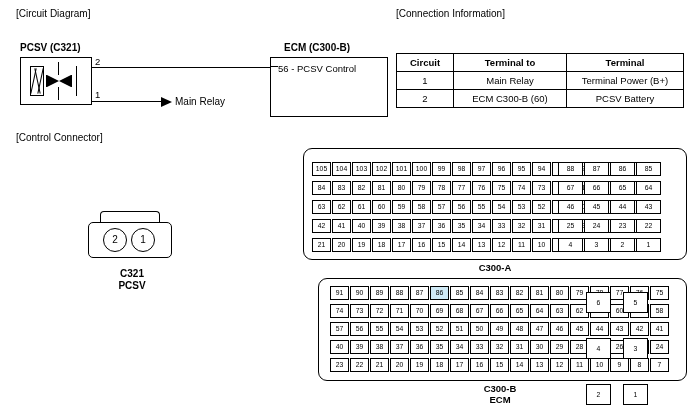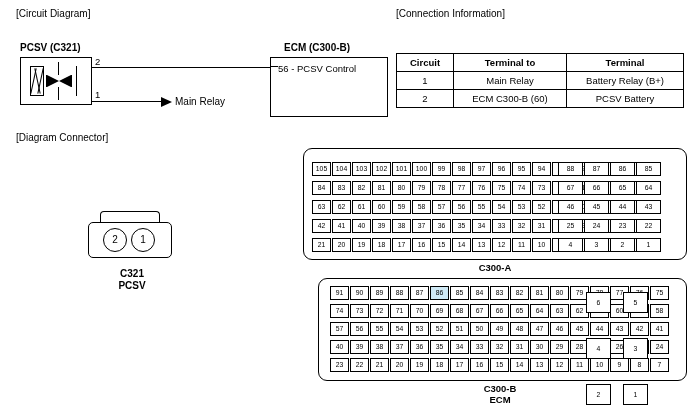--- a/index.html
+++ b/index.html
@@ -103,31 +103,31 @@
     <tr>
       <th class="bold">Circuit</th>
       <th class="bold">Terminal to</th>
       <th class="bold">Terminal</th>
     </tr>
   </thead>
   <tbody>
     <tr>
       <td>1</td>
       <td>Main Relay</td>
-      <td>Battery Relay (B+)</td>
+      <td>Terminal Power (B+)</td>
     </tr>
     <tr>
       <td>2</td>
       <td>ECM C300-B (60)</td>
       <td>PCSV Battery</td>
     </tr>
   </tbody>
 </table>
 
-<div class="lbl" id="harness-title">[Diagram Connector]</div>
+<div class="lbl" id="harness-title">[Control Connector]</div>
 <div id="conn-top"></div>
 <div id="conn-body">
   <div class="circ" style="left:14px;top:5px;">2</div>
   <div class="circ" style="left:42px;top:5px;">1</div>
 </div>
 <div class="lbl" id="c321-name">C321</div>
 <div class="lbl" id="c321-sub">PCSV</div>
 
 <div class="panel" id="panel-a"></div>
 <div id="grid-a-main" style="position: absolute; left: 0px; top: 0px;">

